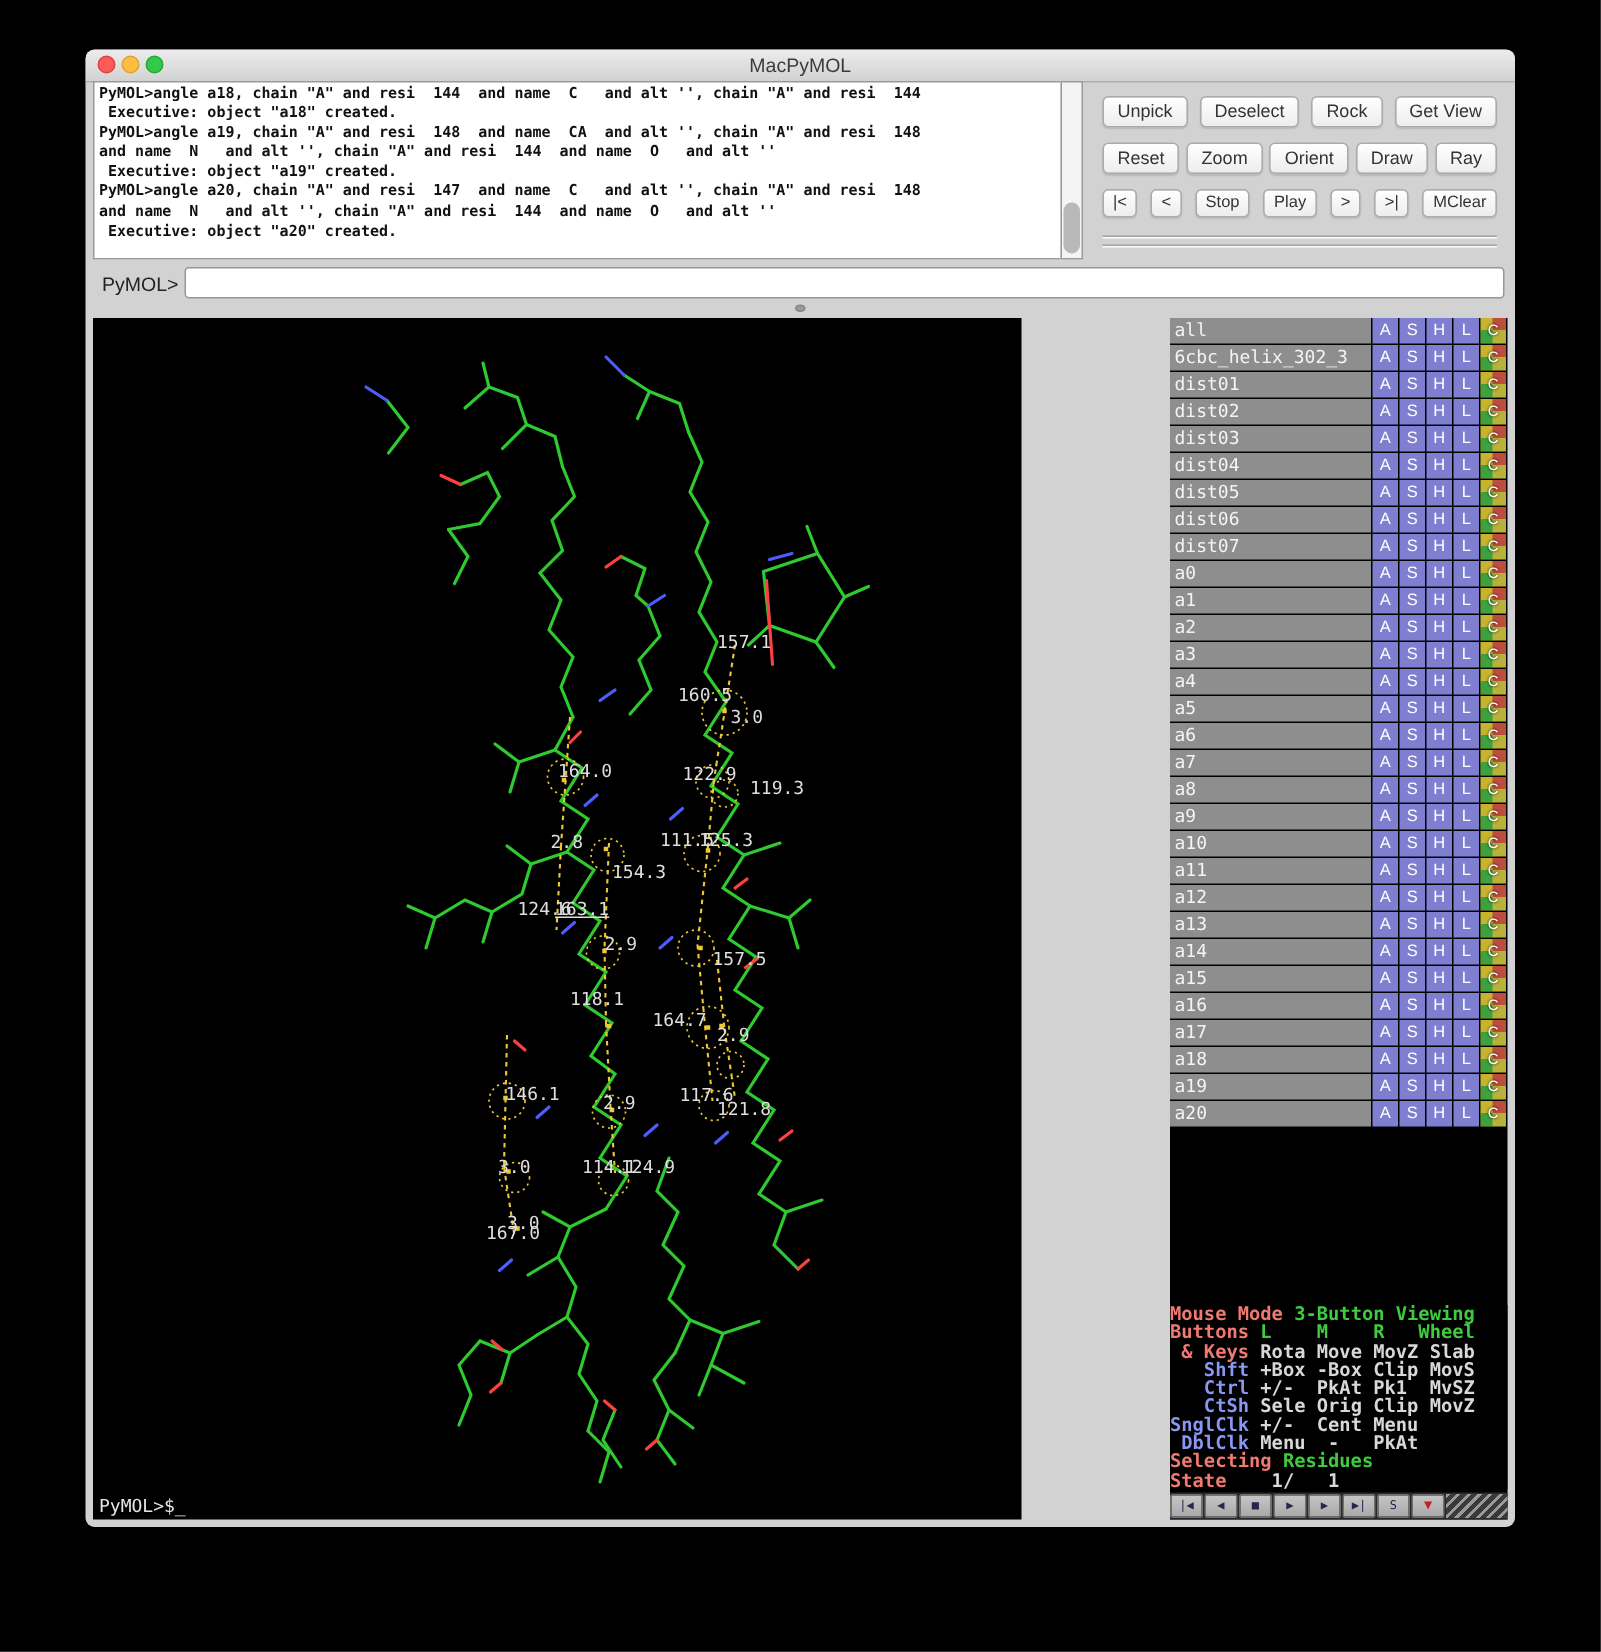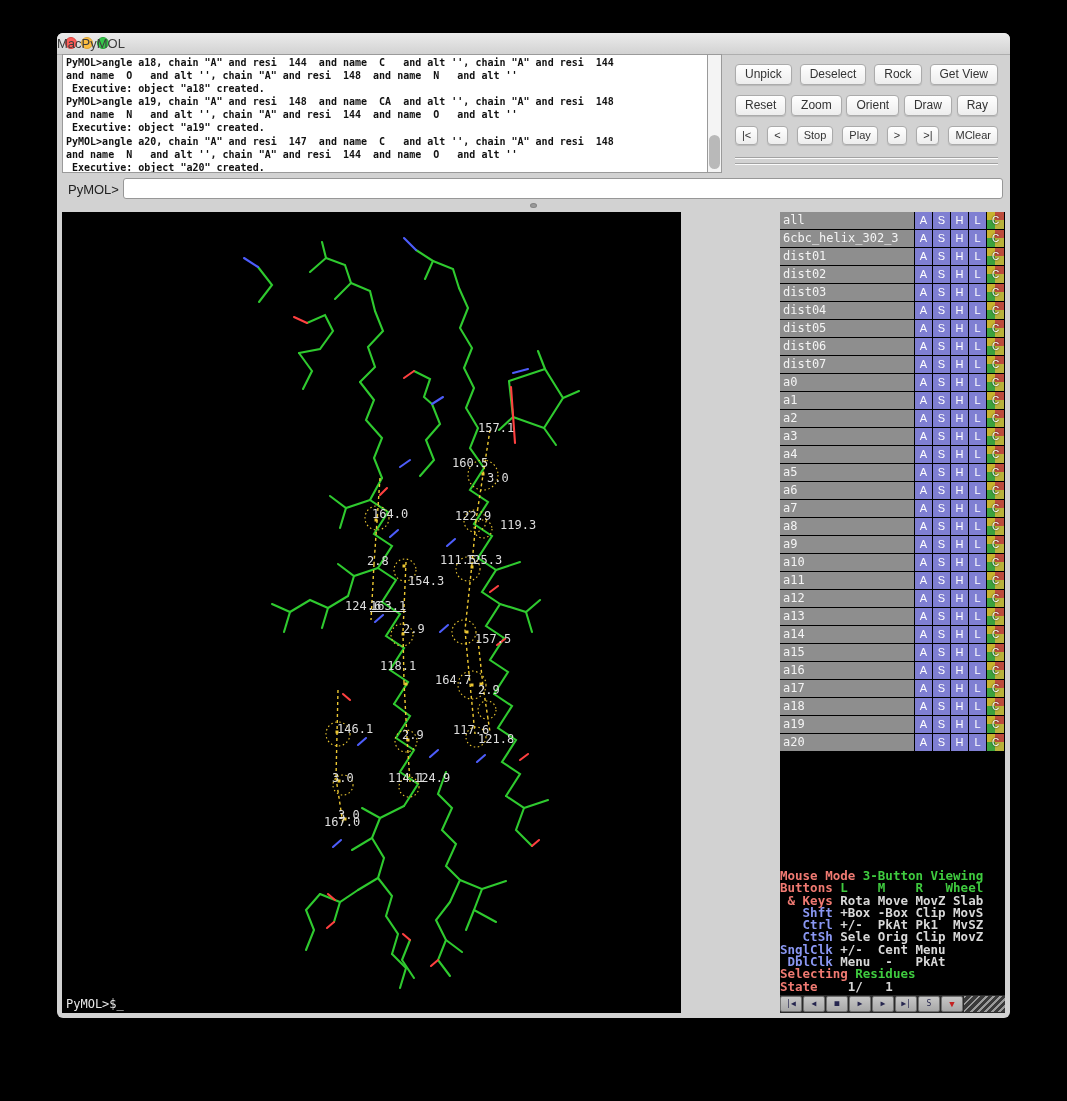--- a/index.html
+++ b/index.html
@@ -2,21 +2,21 @@
 <html><head>
 <meta charset="utf-8">
 <style>
   html,body{margin:0;padding:0;background:#000;width:1067px;height:1101px;overflow:hidden;
     font-family:"Liberation Sans",sans-serif;-webkit-font-smoothing:antialiased;}
   .window{position:absolute;left:57px;top:33px;width:953px;height:985px;background:#d2d2d2;
     border-radius:6px;box-shadow:0 12px 40px rgba(0,0,0,.85);overflow:hidden;}
   
   .titlebar{position:absolute;left:0;top:0;width:100%;height:21px;
     background:linear-gradient(#ececec,#d2d2d2);border-bottom:1px solid #aeaeae;}
-  .title{position:absolute;left:0;right:0;top:3px;font-size:13px;color:#3c3c3c;}
+  .title{position:absolute;left:0;right:0;top:3px;text-align:center;font-size:13px;color:#3c3c3c;}
   .light{position:absolute;top:4px;width:12px;height:12px;border-radius:50%;}
   .light.red{left:8px;background:#fc5b57;border:1px solid #d9453f;box-sizing:border-box;}
   .light.yellow{left:24px;background:#fdbe41;border:1px solid #dba333;box-sizing:border-box;}
   .light.green{left:40px;background:#34c84a;border:1px solid #27a537;box-sizing:border-box;}
   
   .logarea{position:absolute;left:5px;top:21px;width:645px;height:119px;background:#fff;
     border:1px solid #9a9a9a;border-right:none;box-sizing:border-box;overflow:hidden;
     font-family:"DejaVu Sans Mono",monospace;font-size:10px;font-weight:700;line-height:13.1px;
     color:#111;padding:1px 0 0 3px;}
   .log-line{white-space:pre;}
@@ -85,21 +85,20 @@
 
   <div class="titlebar">
     <div class="light red"></div>
     <div class="light yellow"></div>
     <div class="light green"></div>
     <div class="title">MacPyMOL</div>
   </div>
 
   <div class="logarea" id="log">
       <div class="log-line">PyMOL&gt;angle a18, chain "A" and resi  144  and name  C   and alt '', chain "A" and resi  144</div>
-      <div class="log-line">and name  O   and alt '', chain "A" and resi  148  and name  N   and alt ''</div>
       <div class="log-line"> Executive: object "a18" created.</div>
       <div class="log-line">PyMOL&gt;angle a19, chain "A" and resi  148  and name  CA  and alt '', chain "A" and resi  148</div>
       <div class="log-line">and name  N   and alt '', chain "A" and resi  144  and name  O   and alt ''</div>
       <div class="log-line"> Executive: object "a19" created.</div>
       <div class="log-line">PyMOL&gt;angle a20, chain "A" and resi  147  and name  C   and alt '', chain "A" and resi  148</div>
       <div class="log-line">and name  N   and alt '', chain "A" and resi  144  and name  O   and alt ''</div>
       <div class="log-line"> Executive: object "a20" created.</div>
     </div>
   <div class="logscroll">
     <div class="logthumb"></div>

